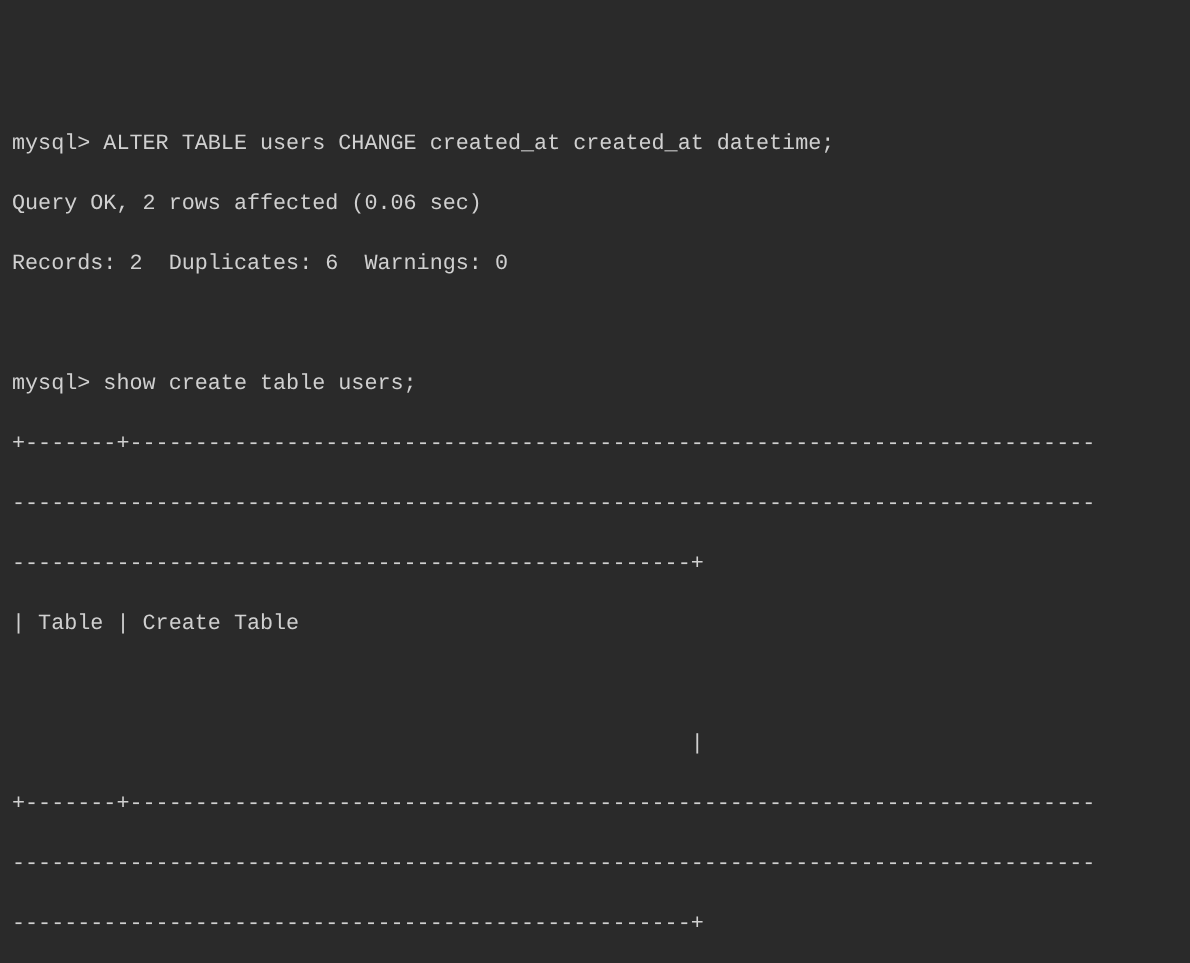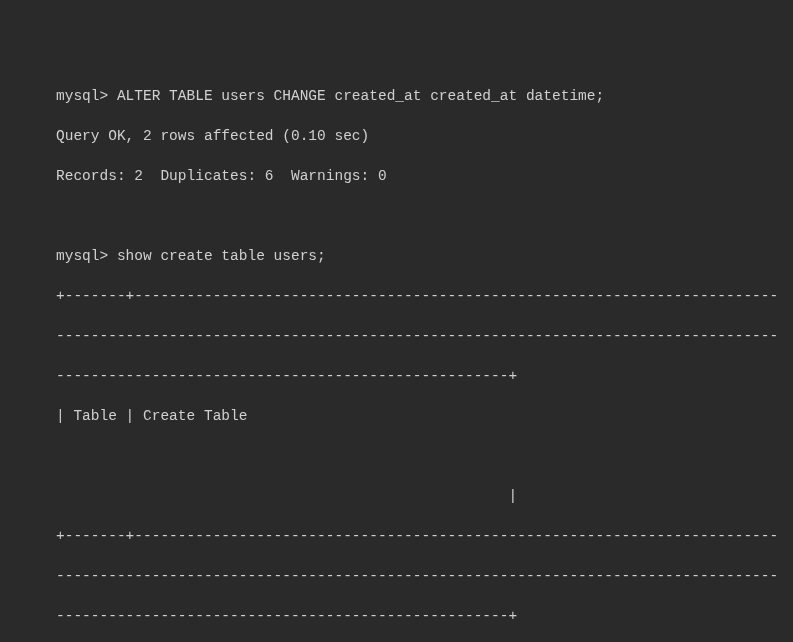--- a/index.html
+++ b/index.html
@@ -8,29 +8,29 @@
       height: 642px;
       background: #2a2a2a;
       color: #d0d0d0;
       font-family: "Consolas", "Courier New", monospace;
       font-size: 14.5px;
       line-height: 20px;
       padding: 6px 8px;
       overflow: hidden;
       white-space: pre;
     }
-    .row { display: block; margin-left: 48px; }
+    .row { display: block; }
   </style>
 </head>
 <body>
 
 
 
 <span class="row">mysql&gt; ALTER TABLE users CHANGE created_at created_at datetime;</span>
-<span class="row">Query OK, 2 rows affected (0.10 sec)</span>
+<span class="row">Query OK, 2 rows affected (0.06 sec)</span>
 <span class="row">Records: 2  Duplicates: 6  Warnings: 0</span>
 <span class="row"> </span>
 <span class="row">mysql&gt; show create table users;</span>
 <span class="row">+-------+--------------------------------------------------------------------------</span>
 <span class="row">-----------------------------------------------------------------------------------</span>
 <span class="row">----------------------------------------------------+</span>
 <span class="row">| Table | Create Table                                                             </span>
 <span class="row">                                                                                   </span>
 <span class="row">                                                    |</span>
 <span class="row">+-------+--------------------------------------------------------------------------</span>

